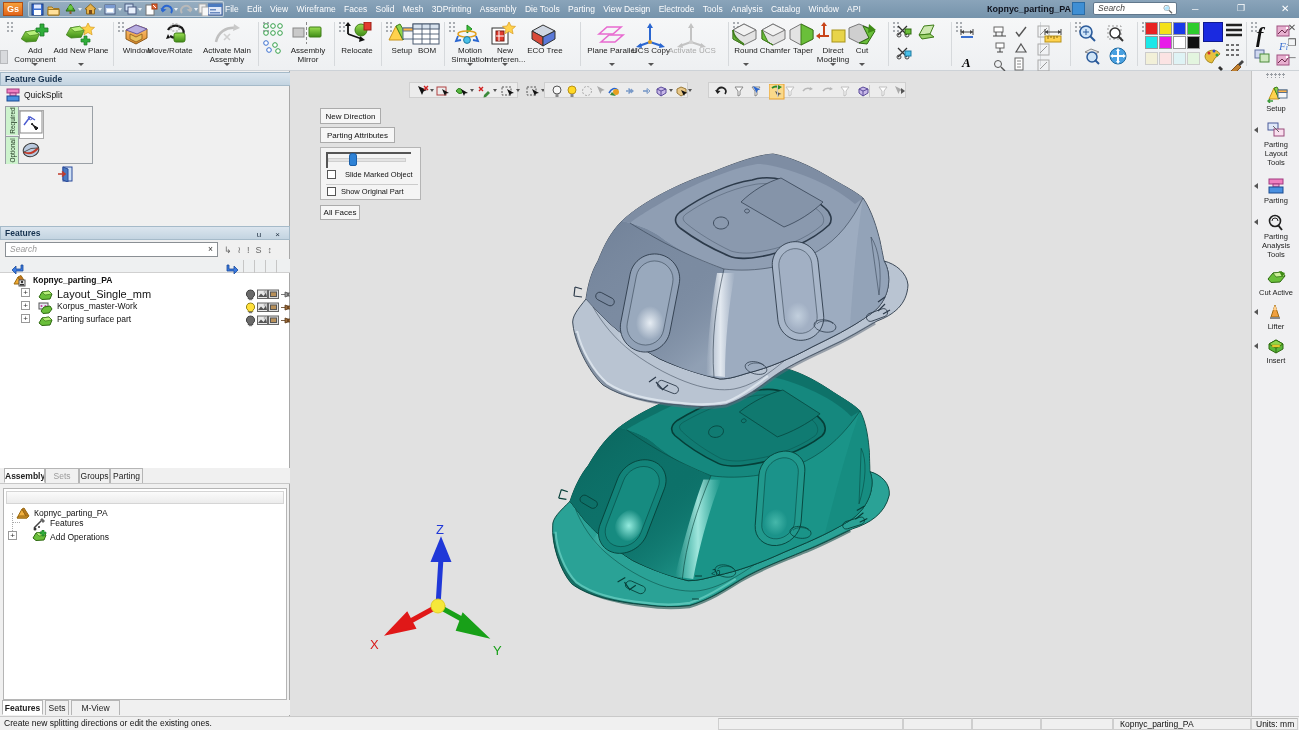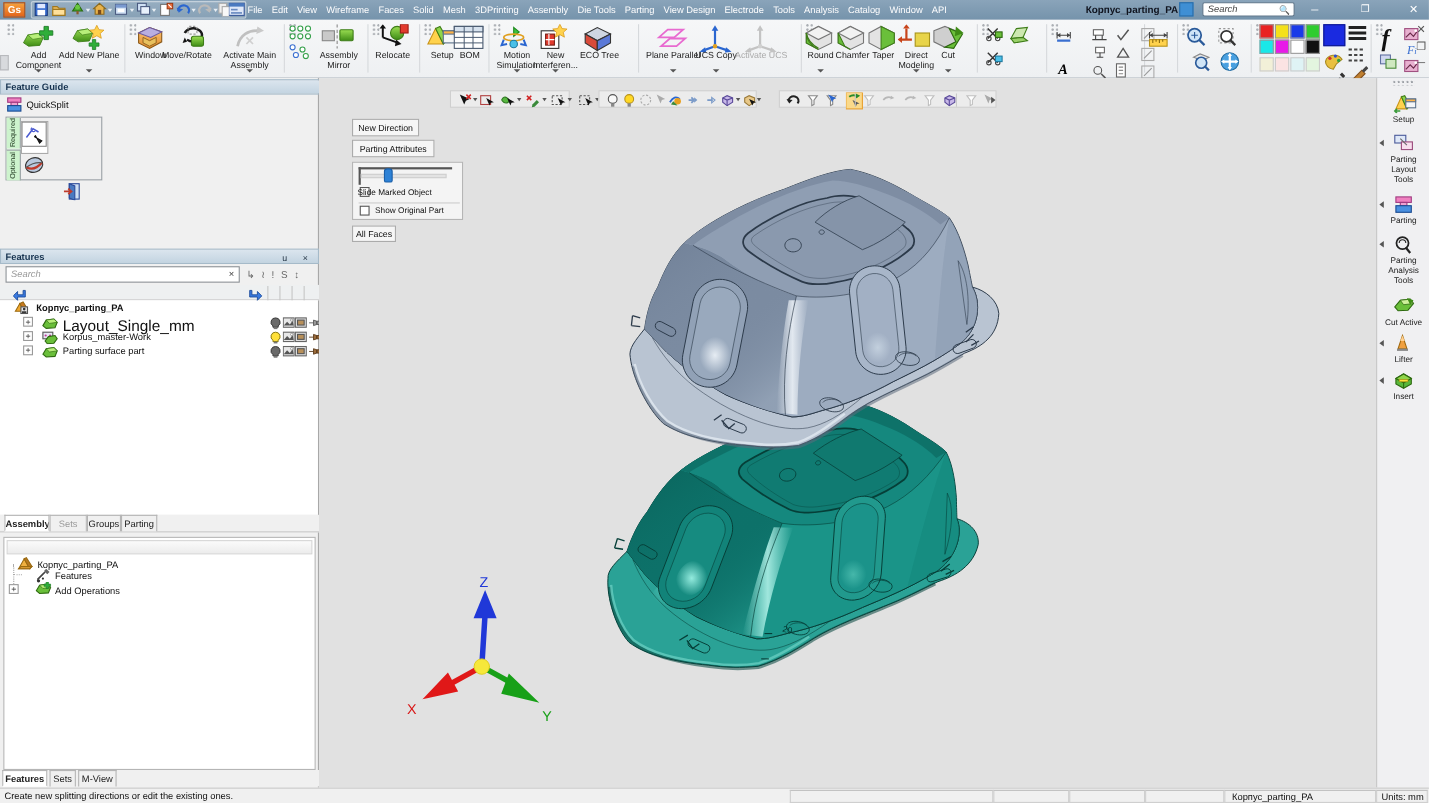--- a/index.html
+++ b/index.html
@@ -891,21 +891,21 @@
             <rect x="7" y="6" width="6" height="6" fill="#e8e8e8" stroke="#555"></rect>
             <circle cx="10" cy="8" r="1.2" fill="#333"></circle>
             <rect x="8" y="10" width="4" height="1.5" fill="#333"></rect>
           </svg></div>
         <div style="position:absolute;left:33px;top:49px;font-size:8.5px;font-weight:bold;color:#111;white-space:nowrap;">Корпус_parting_PA</div>
         <div class="plusbox" style="left:21px; top:62px;">+</div>
         <div style="position:absolute;left:38px;top:61px;"><svg width="15" height="12" viewBox="0 0 15 12">
             <path d="M1 8 L4 3 L11 2 L14 5 L12 10 L4 10.5 Z" fill="#6abf3a" stroke="#2e6a10"></path>
             <path d="M4 3 L11 2 L14 5 L7 6 Z" fill="#b8ef7a" stroke="#2e6a10" stroke-width="0.6"></path>
           </svg></div>
-        <div style="position:absolute;left:57px;top:62px;font-size:14px;font-weight:normal;color:#111;white-space:nowrap;">Layout_Single_mm</div>
+        <div style="position:absolute;left:57px;top:62px;font-size:11px;font-weight:normal;color:#111;white-space:nowrap;">Layout_Single_mm</div>
         <div style="position:absolute;left:245.0px;top:61px;"><svg width="11" height="12" viewBox="0 0 11 12">
             <path d="M5.5 1 a4 4 0 0 1 2.4 7.3 l0 1.2 h-4.8 l0 -1.2 A4 4 0 0 1 5.5 1 Z" fill="#6a6a6a" stroke="#3a3a3a" stroke-width="0.9"></path>
             <rect x="3.8" y="9.6" width="3.4" height="1.6" fill="#777"></rect>
           </svg></div>
         <div style="position:absolute;left:256.5px;top:61px;"><svg width="11" height="12" viewBox="0 0 11 12">
             <rect x="0.5" y="1" width="10" height="8.5" fill="#e8e8e8" stroke="#666"></rect>
             <path d="M1 8 l3 -3.5 2.5 2.5 2.5 -3.5 1 4.5 Z" fill="#555"></path>
             <circle cx="8.2" cy="3" r="1.1" fill="#fff" stroke="#666" stroke-width="0.5"></circle>
           </svg></div>
         <div style="position:absolute;left:268.0px;top:61px;"><svg width="11" height="12" viewBox="0 0 11 12">
@@ -990,21 +990,21 @@
                 <path d="M1 8 L4 3 L11 2 L14 5 L12 10 L4 10.5 Z" fill="#6abf3a" stroke="#2e6a10"></path>
                 <path d="M4 3 L11 2 L14 5 L7 6 Z" fill="#b8ef7a" stroke="#2e6a10" stroke-width="0.6"></path>
                 <path d="M10 0 h2 v2 h2 v2 h-2 v2 h-2 v-2 h-2 v-2 h2 Z" fill="#2fae3a" stroke="#1d7a26" stroke-width="0.6"></path>
               </svg></div>
             <div style="position:absolute;left:46px;top:43px;font-size:8.5px;color:#111;">Add Operations</div>
           </div>
       </div>
       <div id="btabs">
         <div class="tab active" style="left:2px; width:41px;">Features</div>
         <div class="tab" style="left:45px; width:24px;">Sets</div>
-        <div class="tab" style="left:71px; width:35px;">M-View</div>
+        <div class="tab" style="left:71px; width:49px;">M-View</div>
       </div>
     </div>
   </div>
 
   <div id="viewport">
     <svg id="modelsvg" width="961" height="645" style="position:absolute;left:0;top:0;">
         <defs>
 <linearGradient id="ghl" x1="0" y1="0" x2="1" y2="0">
             <stop offset="0" stop-color="#e9eef4" stop-opacity="0"></stop>
             <stop offset="0.5" stop-color="#eef3f8" stop-opacity="0.85"></stop>
@@ -1259,21 +1259,21 @@
         <div style="position:absolute;left:160px;top:2px;width:1px;height:12px;background:#c8c8c8;"></div>
         <div style="position:absolute;left:192px;top:5px;width:0;height:0;border-top:3px solid transparent;border-bottom:3px solid transparent;border-left:4px solid #555;"></div>
       </div>
     <div class="fbtn" style="left:30px; top:37px; width:61px; height:16px; line-height:15px;">New Direction</div>
     <div class="fbtn" style="left:30px; top:56px; width:75px; height:16px; line-height:15px;">Parting Attributes</div>
     <div id="attrpanel">
       <div style="position:absolute;left:5px;top:4px;width:85px;height:16px;border-top:2px solid #555;border-left:2px solid #555;"></div>
       <div style="position:absolute;left:7px;top:10px;width:78px;height:4px;background:#e3e3e3;border:1px solid #cfcfcf;"></div>
       <div style="position:absolute;left:28px;top:5px;width:8px;height:13px;background:#2e82d6;border:1px solid #1b5fa8;border-radius:3px 3px 2px 2px;"></div>
       <div class="cb" style="left:6px; top:22px;"></div>
-      <div class="cbl" style="left:4px; top:22px;">Slide Marked Object</div>
+      <div class="cbl" style="left:24px; top:22px;">Slide Marked Object</div>
       <div style="position:absolute;left:5px;top:36px;width:92px;border-top:1px solid #cccccc;"></div>
       <div class="cb" style="left:6px; top:39px;"></div>
       <div class="cbl" style="left:20px; top:39px;">Show Original Part</div>
     </div>
     <div class="fbtn" style="left:30px; top:134px; width:40px; height:15px; line-height:14px;">All Faces</div>
   </div>
 
   <div id="rightbar">
       <div style="position:absolute;left:14px;top:2px;width:20px;height:5px;background-image:radial-gradient(circle at 1.5px 1.5px,#9a9ea4 1px,transparent 1.2px);background-size:4px 4px;"></div>
       <div style="position:absolute;left:14px;top:14px;"><svg width="22" height="18" viewBox="0 0 22 18">

